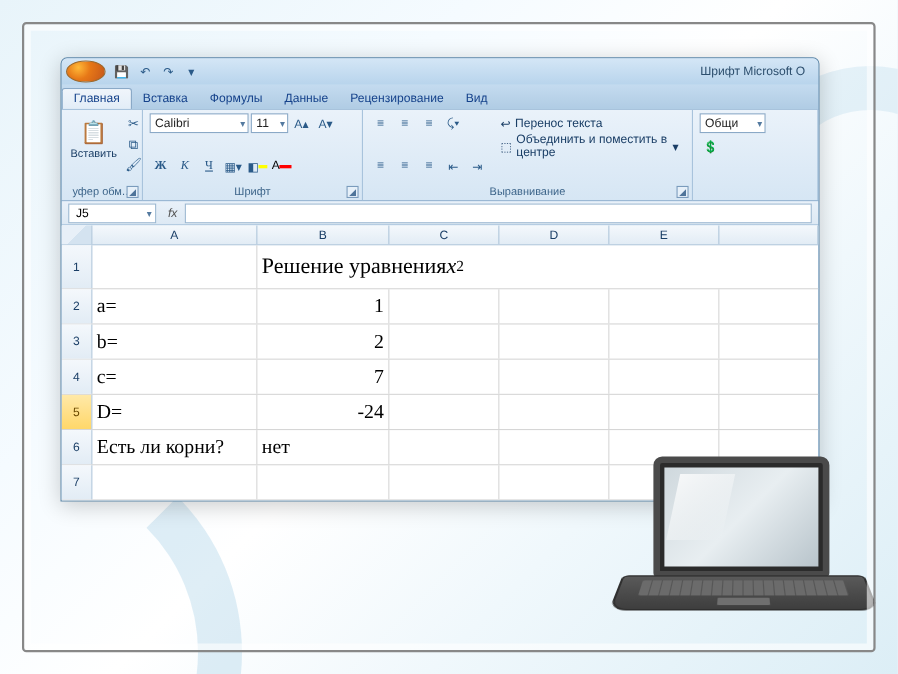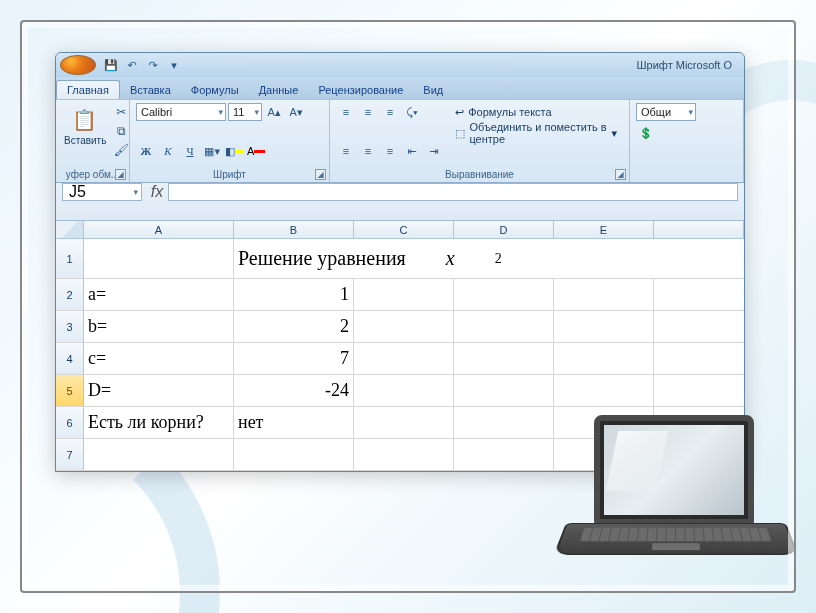--- a/index.html
+++ b/index.html
@@ -38,39 +38,39 @@
   .font-row { display: flex; gap: 2px; align-items: center; margin-bottom: 18px; }
   .combo { height: 18px; border: 1px solid #8aa9c7; background: #fff; font-size: 11px; padding: 0 14px 0 4px; position: relative; display: flex; align-items: center; color: #222; }
   .combo::after { content: "▾"; position: absolute; right: 2px; font-size: 9px; color: #547aa0; }
   .icon-btn { width: 20px; height: 18px; border: 1px solid transparent; display: flex; align-items: center; justify-content: center; font-size: 11px; color: #2a5a88; cursor: pointer; border-radius: 2px; }
   .icon-btn.bold { font-weight: bold; font-family: "Times New Roman"; }
   .icon-btn.italic { font-style: italic; font-family: "Times New Roman"; }
   .icon-btn.underline { text-decoration: underline; font-family: "Times New Roman"; }
   .wide-btn { height: 18px; padding: 0 6px 0 3px; display: flex; align-items: center; gap: 4px; font-size: 11px; color: #1a3e66; cursor: pointer; border-radius: 2px; }
   .color-strip { display: inline-block; width: 12px; height: 3px; }
 
-  .namebox-row { height: 38px; background: linear-gradient(#e9f1f9,#dde9f4); border-bottom: 1px solid #a3bdd6; display: flex; font-size: 16px; }
+  .namebox-row { height: 22px; background: linear-gradient(#e9f1f9,#dde9f4); border-bottom: 1px solid #a3bdd6; display: flex; align-items: center; font-size: 11px; }
   .name-box { width: 80px; height: 18px; margin-left: 6px; border: 1px solid #9bb7d1; background: #fff; padding: 0 16px 0 6px; display: flex; align-items: center; position: relative; }
   .name-box::after { content: "▾"; position: absolute; right: 3px; font-size: 9px; color: #547aa0; }
   .fx-label { width: 22px; text-align: center; font-style: italic; color: #555; margin-left: 4px; }
   .formula-bar { flex: 1; height: 18px; border: 1px solid #9bb7d1; background: #fff; margin-right: 6px; }
 
   .grid-area { background: #fff; }
   .col-headers { display: flex; height: 18px; background: linear-gradient(#f4f8fc,#e2ecf5); border-bottom: 1px solid #b0c6db; }
   .corner { width: 28px; border-right: 1px solid #b0c6db; background: linear-gradient(135deg,#e8f0f8 50%,#d4e3f0 50%); }
   .col-head { border-right: 1px solid #b0c6db; text-align: center; font-size: 11px; color: #1a3e66; line-height: 18px; }
   .colA { width: 150px; } .colB { width: 120px; } .colC { width: 100px; } .colD { width: 100px; } .colE { width: 100px; } .colRest { flex: 1; }
 
   .sheet-row { display: flex; border-bottom: 1px solid #d6d6d6; }
   .row-head { width: 28px; background: linear-gradient(#f4f8fc,#e2ecf5); border-right: 1px solid #b0c6db; text-align: center; font-size: 11px; color: #1a3e66; display: flex; align-items: center; justify-content: center; }
   .row-head.selected { background: linear-gradient(#ffe9a8,#ffd76a); color: #6b4a00; }
   .cell { border-right: 1px solid #d6d6d6; padding: 2px 4px; font-size: 18px; font-family: "Times New Roman", serif; color: #000; display: flex; align-items: center; }
   .cell.right { justify-content: flex-end; }
   .row-1 { height: 40px; } .row-std { height: 32px; }
-  .merged-title { font-size: 20px; white-space: nowrap; gap: 40px; }
+  .merged-title { font-size: 20px; white-space: nowrap; }
   sup { font-size: 0.7em; }
 
   
   .laptop { position: absolute; right: 30px; bottom: 28px; width: 220px; height: 170px; }
   .laptop-screen { position: absolute; top: 0; left: 28px; width: 160px; height: 110px; background: #2b2b2b; border: 6px solid #4a4a4a; border-radius: 8px 8px 4px 4px; }
   .laptop-screen::before { content:""; position:absolute; top:4px; left:4px; right:4px; bottom:4px; background: linear-gradient(135deg,#cfd8dd 0%, #e8eef1 50%, #b8c4cb 100%); }
   .laptop-screen::after { content:""; position:absolute; top:10px; left:12px; width:50px; height:60px; background: linear-gradient(135deg, rgba(255,255,255,0.8), rgba(255,255,255,0)); transform: skewX(-12deg); }
   .laptop-base { position: absolute; bottom: 12px; left: 0; width: 220px; height: 50px; background: linear-gradient(#5a5a5a,#3e3e3e); border-radius: 6px 6px 14px 14px; transform: perspective(400px) rotateX(55deg); transform-origin: top center; border: 2px solid #2f2f2f; }
   .laptop-kbd { position: absolute; top: 6px; left: 18px; right: 18px; height: 22px; background: repeating-linear-gradient(90deg,#6b6b6b 0 8px,#555 8px 9px), repeating-linear-gradient(0deg,#6b6b6b 0 5px,#555 5px 6px); border-radius: 2px; }
   .laptop-pad { position: absolute; bottom: 4px; left: 50%; transform: translateX(-50%); width: 46px; height: 12px; background: #6f6f6f; border: 1px solid #444; border-radius: 2px; }
@@ -162,21 +162,21 @@
             <div class="icon-btn">≡</div>
             <div class="icon-btn">≡</div>
             <div class="icon-btn">≡</div>
             <div class="icon-btn">⇤</div>
             <div class="icon-btn">⇥</div>
           </div>
         </div>
         <div style="display:flex;flex-direction:column;gap:3px">
           <div class="wide-btn">
             <span>↩</span>
-            <span>Формулы текста</span>
+            <span>Перенос текста</span>
           </div>
           <div class="wide-btn">
             <span>⬚</span>
             <span>Объединить и поместить в центре</span>
             <span>▾</span>
           </div>
         </div>
       </div>
       <div class="ribbon-group-label">Выравнивание</div>
       <div class="group-dlg">◢</div>

